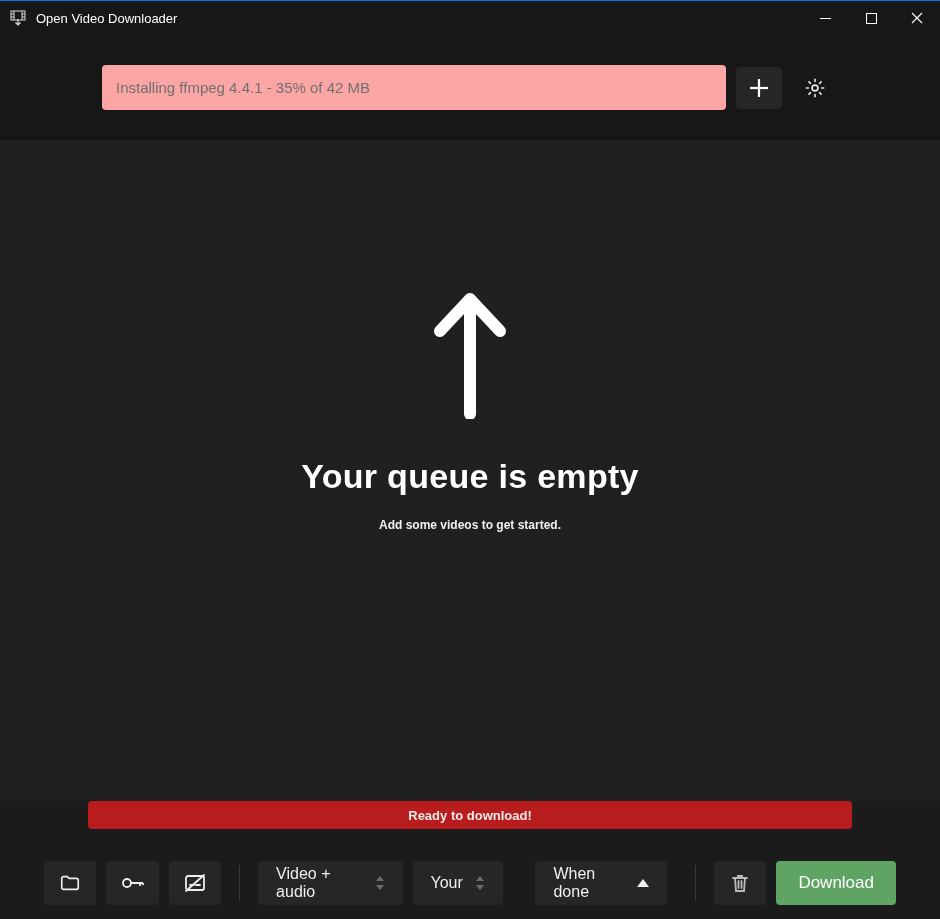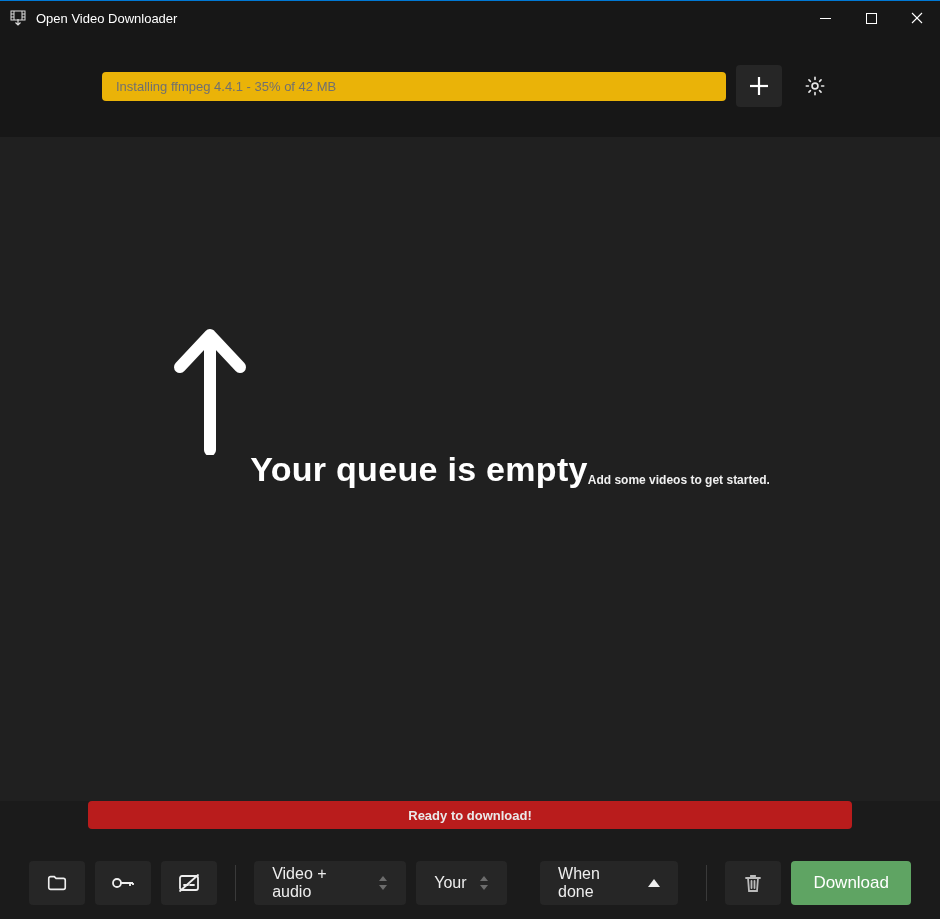--- a/index.html
+++ b/index.html
@@ -7,38 +7,38 @@
   .window { width: 940px; height: 919px; background:#1b1b1b; display:flex; flex-direction:column; border-top:1px solid #0078d4;}
   
   .titlebar { height:34px; background:#171717; display:flex; align-items:center; color:#fff; font-size:13px; }
   .titlebar .logo { width:16px; height:16px; margin-left:10px; display:flex; align-items:center; justify-content:center;}
   .titlebar .title { margin-left:10px; }
   .titlebar .spacer { flex:1; }
   .winbtn { width:46px; height:34px; display:flex; align-items:center; justify-content:center; color:#fff; }
 
   
   .toolbar { background:#171717; padding:30px 0 30px 0; display:flex; align-items:center; justify-content:center; gap:10px;}
-  .url-input { width:624px; height:29px; background:#eab308; border:none; border-radius:4px; padding:0 14px; font-size:13px; color:#555; }
+  .url-input { width:624px; height:45px; background:#fca5a5; border:none; border-radius:4px; padding:0 14px; font-size:15px; color:#555; }
   .url-input::placeholder { color:#707070; }
   .sq-btn { width:46px; height:42px; background:#262626; border-radius:4px; display:flex; align-items:center; justify-content:center; color:#fff;}
   .sq-btn.plus { background:#262626; }
   .sq-btn.gear { background:transparent;}
 
   
-  .main { flex:1; background:#202020; display:flex; flex-direction:row; align-items:center; justify-content:center; color:#fff; }
+  .main { flex:1; background:#202020; display:flex; flex-direction:column; align-items:center; justify-content:center; color:#fff; }
   .arrow-wrap { margin-top:-120px; margin-bottom:38px;}
   .empty-title { font-size:34px; font-weight:700; letter-spacing:0.3px; }
   .empty-sub { margin-top:22px; font-size:12px; font-weight:600; color:#f0f0f0;}
 
   
   .status { height:28px; margin:0 88px; background:#b91c1c; border-radius:4px; display:flex; align-items:center; justify-content:center; color:#eaeaea; font-size:13px; font-weight:600;}
   .statuswrap { padding-bottom:18px; background:#1b1b1b;}
 
   
-  .bottombar { height:72px; background:#1b1b1b; display:flex; align-items:center; padding:0 29px; gap:10px;}
+  .bottombar { height:72px; background:#1b1b1b; display:flex; align-items:center; padding:0 44px; gap:10px;}
   .bbtn { height:44px; background:#262626; border-radius:4px; display:flex; align-items:center; justify-content:center; color:#eee; font-size:16px;}
   .bbtn.icon { width:58px; }
   .bbtn.select { padding:0 18px 0 18px; gap:12px; }
   .bbtn.select .caret { opacity:0.35; }
   .vsep { width:1px; height:36px; background:#3a3a3a; margin:0 8px;}
   .spacer2 { flex:1; }
   .download-btn { height:44px; padding:0 22px; background:#5fa463; border-radius:4px; color:#fff; font-size:17px; display:flex; align-items:center;}
   svg { display:block; }
 </style>
 </head>

